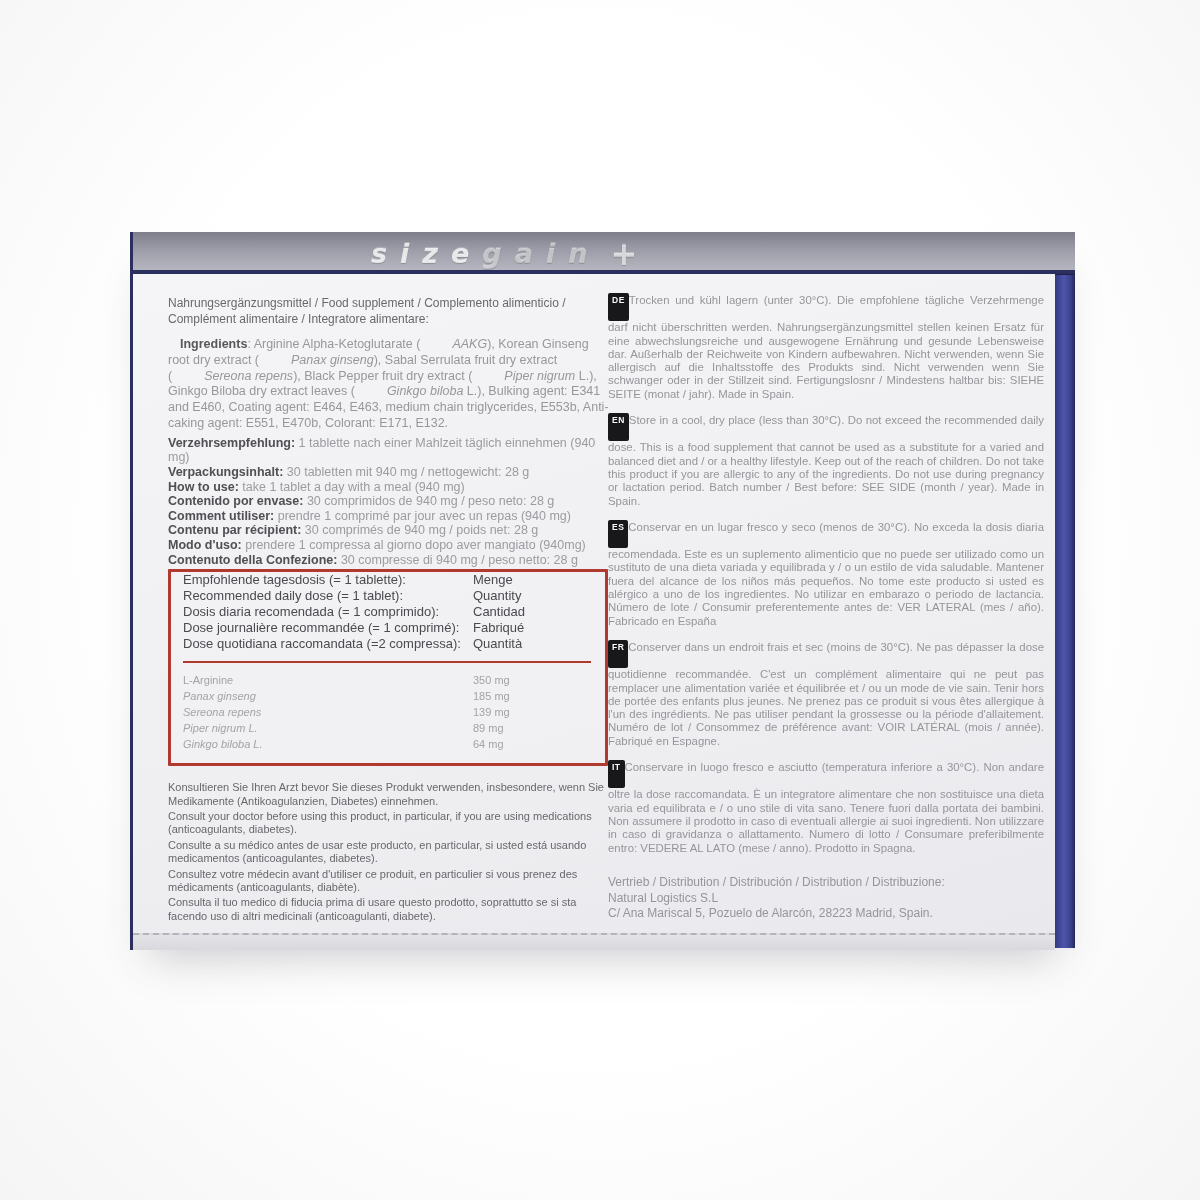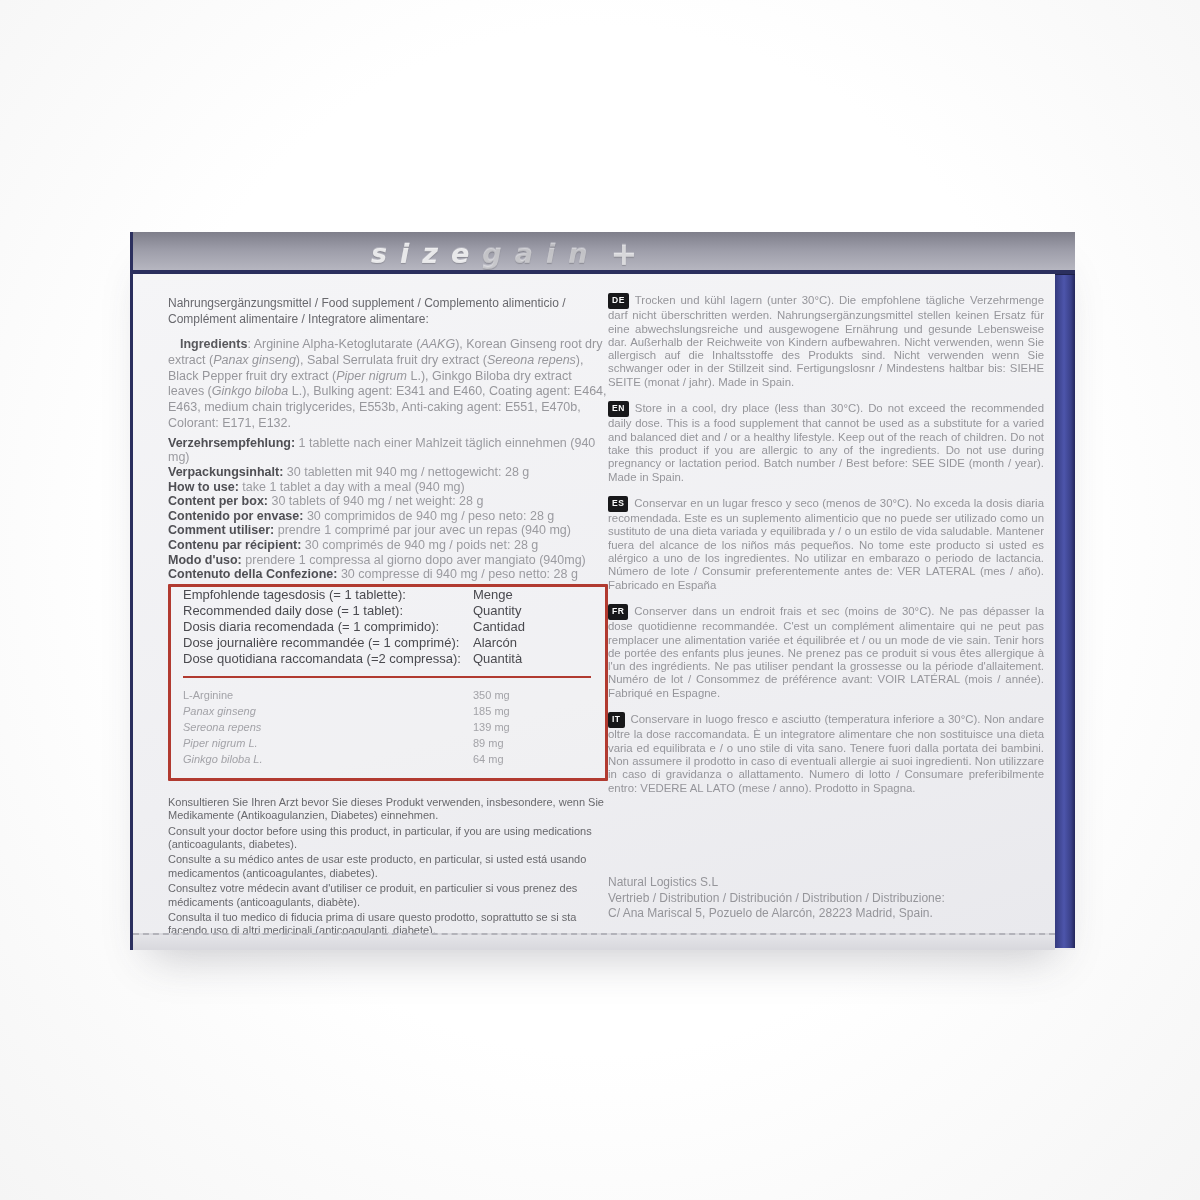--- a/index.html
+++ b/index.html
@@ -44,21 +44,21 @@
   .bottom-flap{
     position:absolute;left:0;right:20px;bottom:0;height:15px;
     background:linear-gradient(180deg,#e4e4e8,#d8d8dd);
     border-top:2px dashed #b3b3ba;
   }
   
   .col-left{position:absolute;left:35px;top:21px;width:442px;}
   .hdr{font-size:12px;line-height:16px;color:#68686d;margin:0;}
   .ingredients{margin:10px 0 0;font-size:12.5px;line-height:15.8px;color:#97979c;}
   .ingredients .b{font-weight:bold;color:#58585c;padding-left:12px;}
-  .ingredients .i{font-style:italic;}
+  .ingredients .i{font-style:italic;padding-left:32px;}
   .usage{margin:4px 0 0;}
   .usage-line{font-size:12.5px;line-height:14.6px;color:#9b9ba0;}
   .usage-line .ul-label{font-weight:bold;color:#4f4f54;}
   .dose-table{
     margin-top:2px;border:3px solid #b13a30;border-radius:1px;
     padding:0 14px 11px 12px;width:408px;background:rgba(255,255,255,0.12);
   }
   .trow{display:flex;}
   .trow .tl{flex:1;}
   .trow .tq{width:118px;flex:none;}
@@ -67,21 +67,21 @@
   .tb-row{font-size:11px;line-height:16px;color:#a3a3a8;}
   .tb-row .i{font-style:italic;}
   .warnings{margin-top:15px;}
   .warn{margin:0 0 2px;font-size:11px;line-height:13.4px;color:#68686c;}
   
   .col-right{position:absolute;left:475px;top:19px;width:436px;}
   .rp{margin:0 0 12px;font-size:11.4px;line-height:13.3px;color:#95959a;text-align:justify;}
   .badge{
     display:inline-block;background:#18181a;color:#fafafa;
     font-size:8.5px;font-weight:bold;letter-spacing:0.5px;
-    padding:1px 4px 2px;border-radius:2px;margin-right:6px;vertical-align:1px;
+    padding:1px 4px 14px;border-radius:2px;vertical-align:1px;
   }
   .distribution{position:absolute;left:475px;top:601px;width:436px;font-size:12px;line-height:15.5px;color:#95959a;}
   .distribution p{margin:0;}
 </style>
 </head>
 <body>
 
 <div class="box">
 
   <div class="top-face">
@@ -98,21 +98,20 @@
       <p class="ingredients"><span class="b">Ingredients</span><span>: Arginine Alpha-Ketoglutarate (</span><span class="i">AAKG</span><span>), Korean Ginseng root dry extract (</span><span class="i">Panax ginseng</span><span>), Sabal Serrulata fruit dry extract (</span><span class="i">Sereona repens</span><span>), Black Pepper fruit dry extract (</span><span class="i">Piper nigrum</span><span> L.), Ginkgo Biloba dry extract leaves (</span><span class="i">Ginkgo biloba</span><span> L.), Bulking agent: E341 and E460, Coating agent: E464, E463, medium chain triglycerides, E553b, Anti-caking agent: E551, E470b, Colorant: E171, E132.</span></p>
 
       <div class="usage">
 
           <div class="usage-line"><span class="ul-label">Verzehrsempfehlung:</span><span> 1 tablette nach einer Mahlzeit täglich einnehmen (940 mg)</span></div>
 
           <div class="usage-line"><span class="ul-label">Verpackungsinhalt:</span><span> 30 tabletten mit 940 mg / nettogewicht: 28 g</span></div>
 
           <div class="usage-line"><span class="ul-label">How to use:</span><span> take 1 tablet a day with a meal (940 mg)</span></div>
 
-          <div class="usage-line"><span class="ul-label">Content per box:</span><span> 30 tablets of 940 mg / net weight: 28 g</span></div>
 
 
           <div class="usage-line"><span class="ul-label">Contenido por envase:</span><span> 30 comprimidos de 940 mg / peso neto: 28 g</span></div>
 
           <div class="usage-line"><span class="ul-label">Comment utiliser:</span><span> prendre 1 comprimé par jour avec un repas (940 mg)</span></div>
 
           <div class="usage-line"><span class="ul-label">Contenu par récipient:</span><span> 30 comprimés de 940 mg / poids net: 28 g</span></div>
 
           <div class="usage-line"><span class="ul-label">Modo d'uso:</span><span> prendere 1 compressa al giorno dopo aver mangiato (940mg)</span></div>
 
@@ -132,21 +131,21 @@
               <span class="tq">Quantity</span>
             </div>
 
             <div class="trow th-row">
               <span class="tl">Dosis diaria recomendada (= 1 comprimido):</span>
               <span class="tq">Cantidad</span>
             </div>
 
             <div class="trow th-row">
               <span class="tl">Dose journalière recommandée (= 1 comprimé):</span>
-              <span class="tq">Alarcón</span>
+              <span class="tq">Fabriqué</span>
             </div>
 
             <div class="trow th-row">
               <span class="tl">Dose quotidiana raccomandata (=2 compressa):</span>
               <span class="tq">Quantità</span>
             </div>
           </div>
         <hr class="table-rule">
         <div>
 
@@ -198,21 +197,21 @@
         <p class="rp"><span class="badge">EN</span><span>Store in a cool, dry place (less than 30°C). Do not exceed the recommended daily dose. This is a food supplement that cannot be used as a substitute for a varied and balanced diet and / or a healthy lifestyle. Keep out of the reach of children. Do not take this product if you are allergic to any of the ingredients. Do not use during pregnancy or lactation period. Batch number / Best before: SEE SIDE (month / year). Made in Spain.</span></p>
 
         <p class="rp"><span class="badge">ES</span><span>Conservar en un lugar fresco y seco (menos de 30°C). No exceda la dosis diaria recomendada. Este es un suplemento alimenticio que no puede ser utilizado como un sustituto de una dieta variada y equilibrada y / o un estilo de vida saludable. Mantener fuera del alcance de los niños más pequeños. No tome este producto si usted es alérgico a uno de los ingredientes. No utilizar en embarazo o periodo de lactancia. Número de lote / Consumir preferentemente antes de: VER LATERAL (mes / año). Fabricado en  España</span></p>
 
         <p class="rp"><span class="badge">FR</span><span>Conserver dans un endroit frais et sec (moins de 30°C). Ne pas dépasser la dose quotidienne recommandée. C'est un complément alimentaire qui ne peut pas remplacer une alimentation variée et équilibrée et / ou un mode de vie sain. Tenir hors de portée des enfants plus jeunes. Ne prenez pas ce produit si vous êtes allergique à l'un des ingrédients. Ne pas utiliser pendant la grossesse ou la période d'allaitement. Numéro de lot / Consommez de préférence avant: VOIR LATÉRAL (mois / année). Fabriqué en Espagne.</span></p>
 
         <p class="rp"><span class="badge">IT</span><span>Conservare in luogo fresco e asciutto (temperatura inferiore a 30°C). Non andare oltre la dose raccomandata. È un integratore alimentare che non sostituisce una dieta varia ed equilibrata e / o uno stile di vita sano. Tenere fuori dalla portata dei bambini. Non assumere il prodotto in caso di eventuali allergie ai suoi ingredienti. Non utilizzare in caso di gravidanza o allattamento. Numero di lotto / Consumare preferibilmente entro: VEDERE AL LATO (mese / anno). Prodotto in Spagna.</span></p>
       </div>
 
     <div class="distribution">
+      <p>Vertrieb / Distribution / Distribución / Distribution / Distribuzione:</p>
       <p>Natural Logistics S.L</p>
-      <p>Vertrieb / Distribution / Distribución / Distribution / Distribuzione:</p>
       <p>C/ Ana Mariscal 5, Pozuelo de Alarcón, 28223 Madrid, Spain.</p>
     </div>
 
   </div>
 
   <div class="bottom-flap"></div>
 </div>
 
 </body></html>

